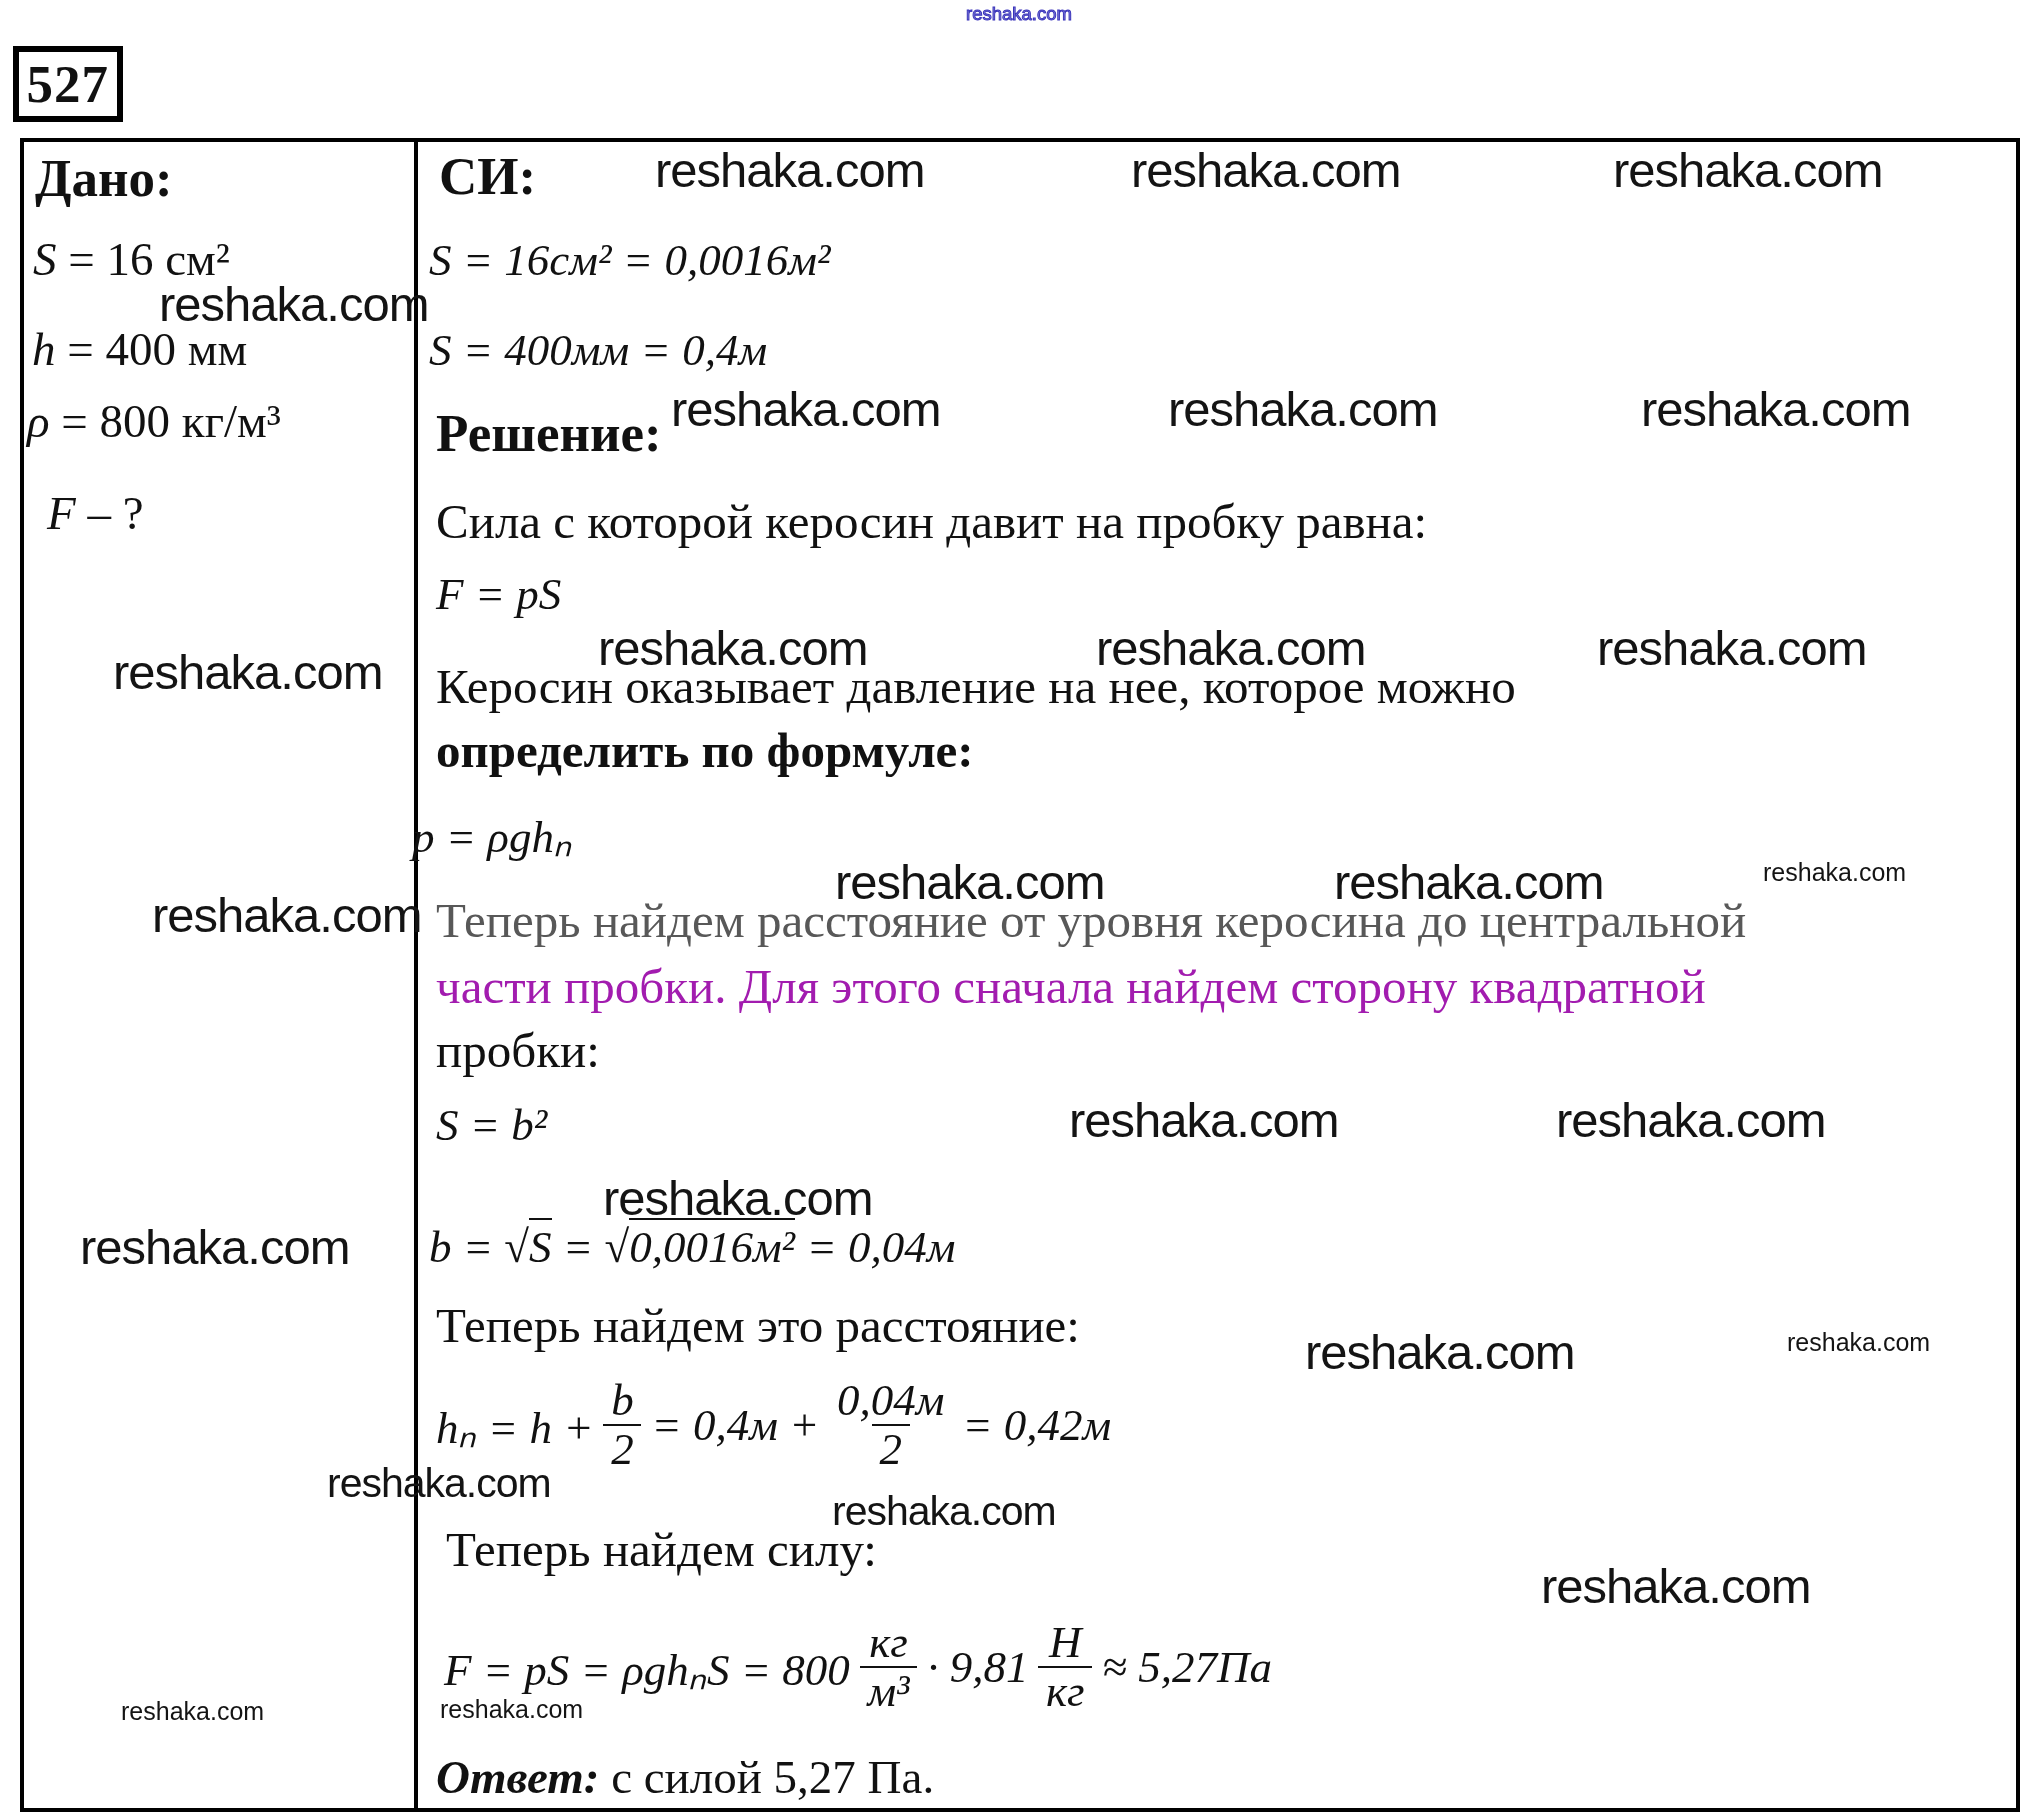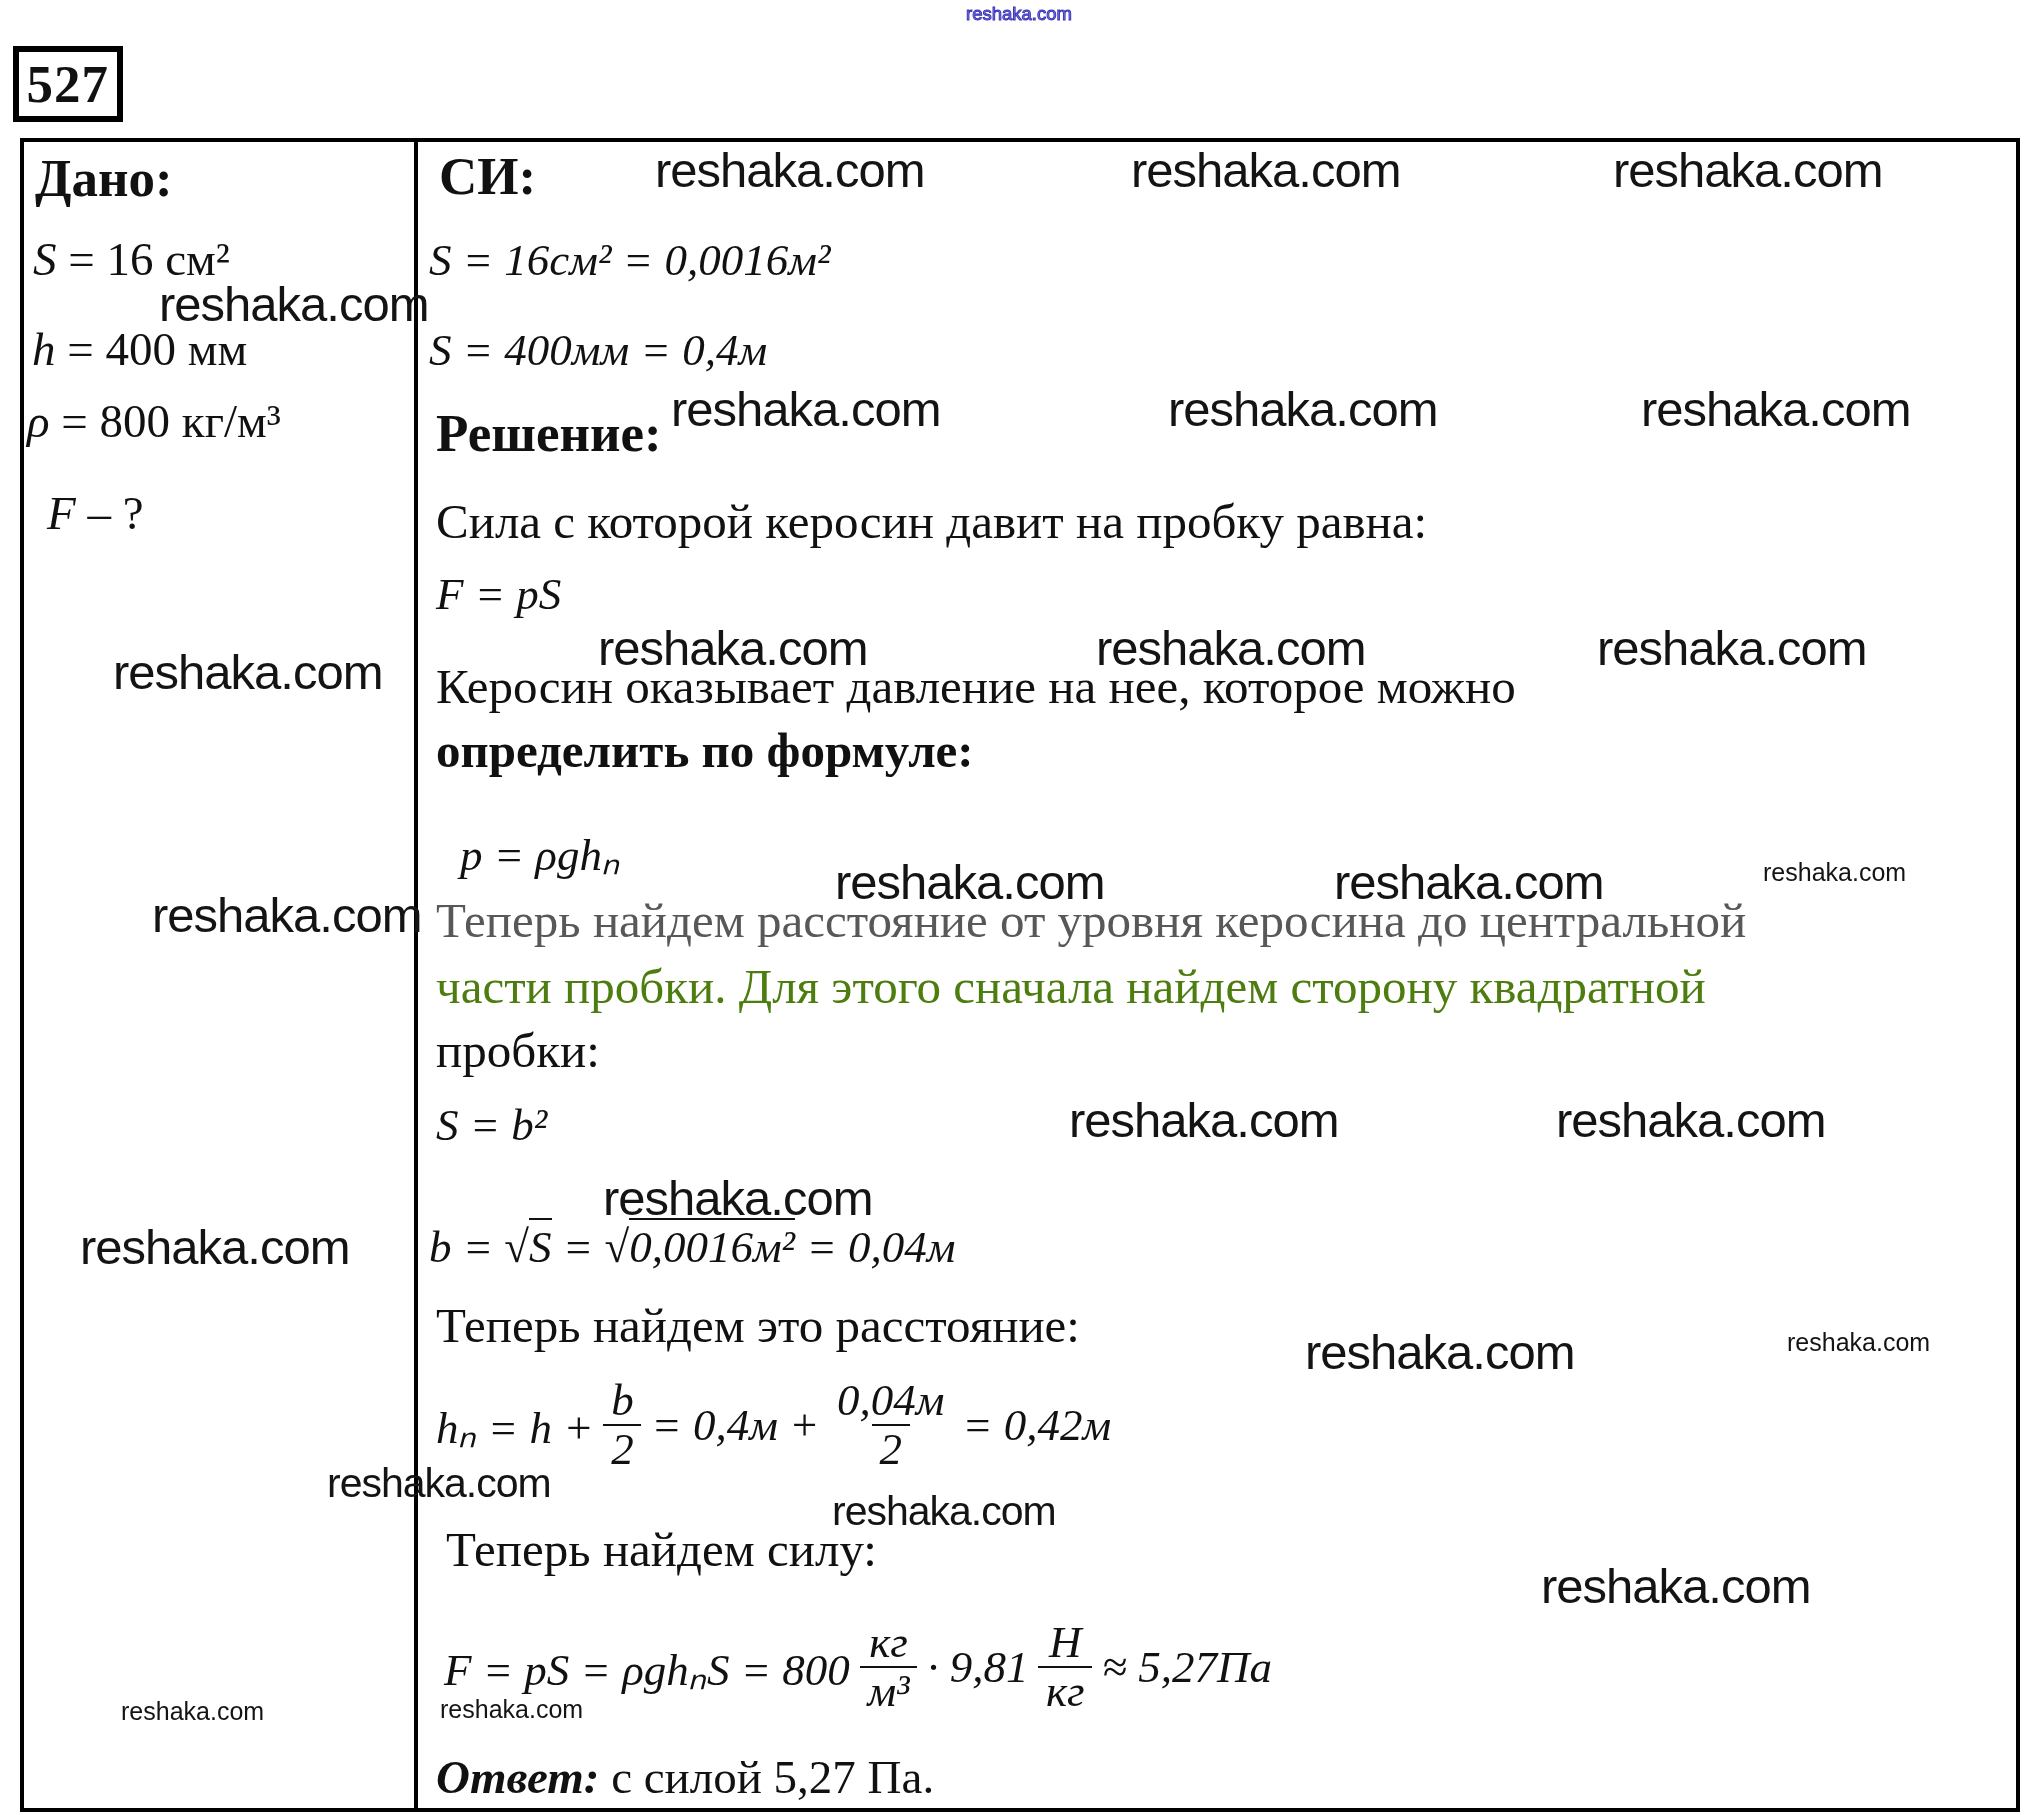--- a/index.html
+++ b/index.html
@@ -9,21 +9,21 @@
   .numbox{position:absolute;left:12.7px;top:46px;width:98px;height:64px;border:6.8px solid #000;
           display:flex;align-items:center;justify-content:center;
           font-weight:bold;font-size:53px;letter-spacing:1px;background:#fff;}
   
   .tbl{position:absolute;left:19.5px;top:138px;width:1992px;height:1666px;border:4.9px solid #000;background:#fff;}
   .vdiv{position:absolute;left:414px;top:138px;width:3.9px;height:1671px;background:#000;}
   
   .h1{font-weight:bold;font-size:53px;}
   .body-line{font-size:49px;}
   .grey1{color:#585858;}
-  .grey2{color:#4d7c0f;}
+  .grey2{color:#a21caf;}
   .frm{font-size:45px;font-style:italic;}
   .given-line{font-size:47px;}
   .given-line .vr{font-style:italic;}
   
   .wm{position:absolute;white-space:nowrap;font-family:"Liberation Sans",sans-serif;color:#141414;letter-spacing:-1px;}
   .wm-big{font-size:49px;}
   .wm-med{font-size:41px;}
   .wm-small{font-size:25px;letter-spacing:0;}
   .wm-blue{font-size:18.5px;letter-spacing:0;color:#8583d8;-webkit-text-stroke:1px #3a34bb;}
   
@@ -70,21 +70,21 @@
 
 <div class="abs h1" style="left:436px;top:403px;">Решение:</div>
 
 <div class="abs body-line" style="left:436px;top:493px;">Сила с которой керосин давит на пробку равна:</div>
 
 <div class="abs frm" style="left:436px;top:568px;">F = pS</div>
 
 <div class="abs body-line" style="left:436px;top:658px;">Керосин оказывает давление на нее, которое можно</div>
 <div class="abs body-line" style="left:436px;top:722px;font-weight:bold;">определить по формуле:</div>
 
-<div class="abs frm" style="left:460px;top:804px;margin-top:18px;">p = ρghₙ</div>
+<div class="abs frm" style="left:412px;top:804px;">p = ρghₙ</div>
 
 <div class="abs body-line grey1" style="left:436px;top:892px;text-align:center;">Теперь найдем расстояние от уровня керосина до центральной</div>
 <div class="abs body-line grey2" style="left:436px;top:958px;">части пробки. Для этого сначала найдем сторону квадратной</div>
 <div class="abs body-line" style="left:436px;top:1022px;">пробки:</div>
 
 <div class="abs frm" style="left:436px;top:1099px;">S = b²</div>
 
 <div class="abs frm" style="left:429px;top:1221px;"><span>b = √</span><span class="rad">S</span><span> = √</span><span class="rad">0,0016м²</span><span> = 0,04м</span></div>
 
 <div class="abs body-line" style="left:436px;top:1297px;">Теперь найдем это расстояние:</div>

